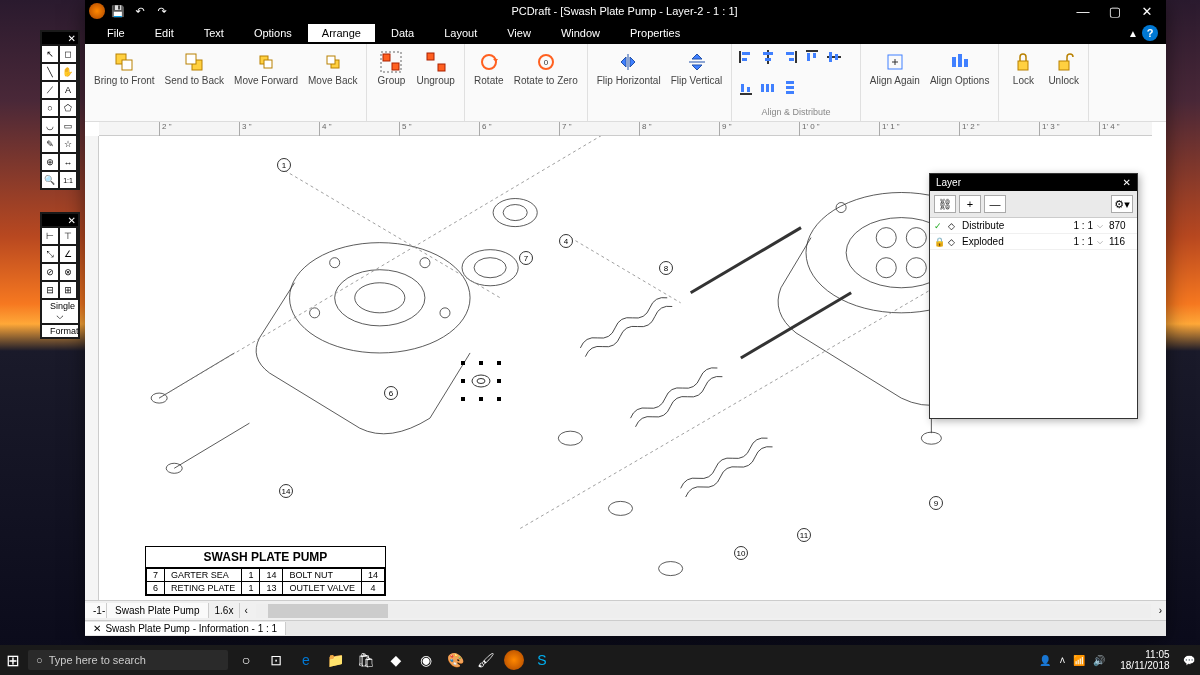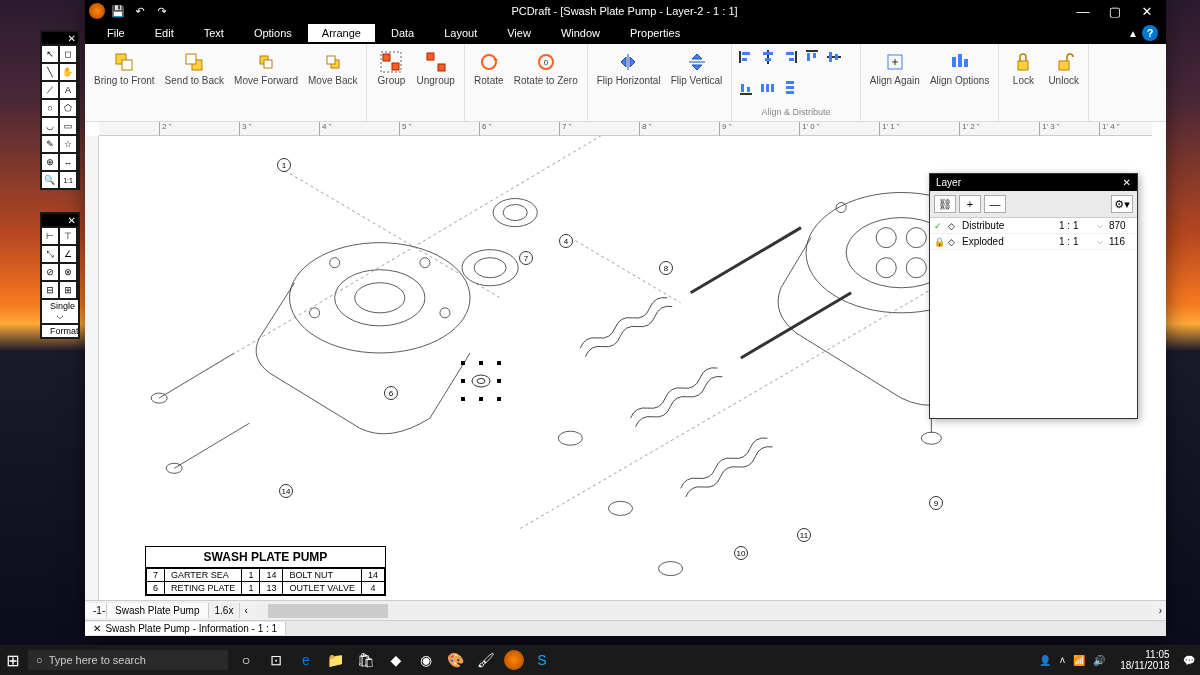--- a/index.html
+++ b/index.html
@@ -49,21 +49,21 @@
 .statusbar .right { margin-left: auto; }
 .layer-panel { position: absolute; top: 23px; right: 28px; width: 209px; background: #f0f0f0; border: 1px solid #333; box-shadow: 2px 2px 8px rgba(0,0,0,0.3); z-index: 10; margin-top: 28px; }
 .layer-panel .lp-title { background: #000; color: #fff; font-size: 10px; padding: 3px 6px; display: flex; justify-content: space-between; align-items: center; }
 .layer-panel .lp-toolbar { display: flex; gap: 3px; padding: 4px; border-bottom: 1px solid #ccc; background: #eaeaea; }
 .layer-panel .lp-toolbar button { width: 22px; height: 18px; font-size: 11px; cursor: pointer; border: 1px solid #aaa; background: #fff; }
 .layer-panel .lp-toolbar .gear { margin-left: auto; }
 .layer-panel .lp-list { background: #fff; height: 200px; font-size: 10px; }
 .layer-panel .lp-row { display: flex; align-items: center; padding: 2px 4px; gap: 4px; border-bottom: 1px solid #f0f0f0; }
 .layer-panel .lp-row .ic { width: 10px; font-size: 9px; }
 .layer-panel .lp-row .name { flex: 1; }
-.layer-panel .lp-row .ratio { width: 34px; }
+.layer-panel .lp-row .ratio { width: 34px; text-align: right; }
 .layer-panel .lp-row .chev { width: 8px; font-size: 8px; color: #888; }
 .layer-panel .lp-row .count { width: 24px; text-align: left; }
 .side-toolbar { position: absolute; top: 30px; left: 40px; width: 40px; background: #1a1a1a; display: flex; flex-wrap: wrap; padding: 2px; gap: 2px; }
 .side-toolbar .stbtn { width: 16px; height: 16px; background: #fff; cursor: pointer; display: flex; align-items: center; justify-content: center; font-size: 9px; }
 .side-toolbar .close-row { width: 100%; height: 12px; background: #000; display: flex; justify-content: flex-end; padding: 1px 2px; }
 .side-toolbar .close-row span { color: #fff; font-size: 10px; cursor: pointer; }
 .side-toolbar2 { position: absolute; top: 212px; left: 40px; width: 40px; background: #1a1a1a; display: flex; flex-wrap: wrap; padding: 2px; gap: 2px; }
 .side-toolbar2 .stbtn { width: 16px; height: 16px; background: #fff; cursor: pointer; display: flex; align-items: center; justify-content: center; font-size: 9px; }
 .side-toolbar2 .lbl { width: 100%; background: #fff; font-size: 9px; text-align: center; padding: 1px 8px; cursor: pointer; }
 .taskbar { position: absolute; bottom: 0; left: 0; right: 0; height: 30px; background: #1a1a1a; display: flex; align-items: center; padding: 0 4px; gap: 6px; }

